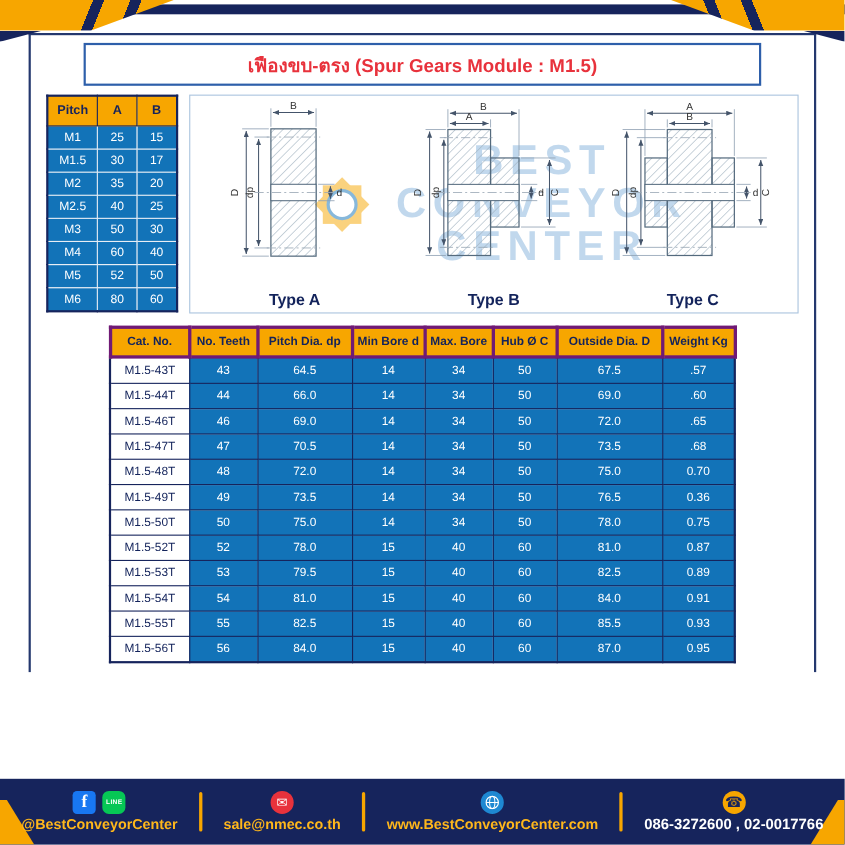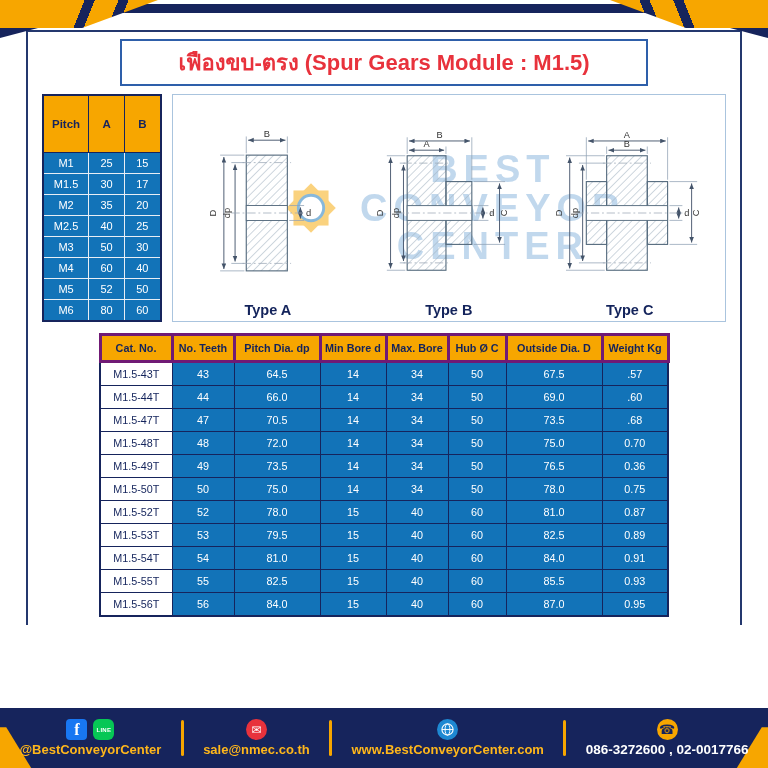--- a/index.html
+++ b/index.html
@@ -18,29 +18,29 @@
   .corner.left { left: 0; }
   .corner.right { right: 0; transform: scaleX(-1); }
   .corner-sub { position: absolute; top: 28px; width: 38px; height: 10px; background: #16245c; }
   .corner-sub.left { left: 0; clip-path: polygon(0 0, 100% 0, 0 100%); }
   .corner-sub.right { right: 0; clip-path: polygon(0 0, 100% 0, 100% 100%); }
 
   
   .frame { margin: 0 26px; border: 2px solid #24386e; border-bottom: none; padding: 5px 10px 8px; }
 
   .title-bar {
-    width: 528px; margin: 2px auto 8px; border: 2px solid #2e5faa; background: #fff;
-    text-align: center; color: #e8323c; font-weight: bold; font-size: 22px; padding: 4px 2px;
+    width: 616px; margin: 2px auto 8px; border: 2px solid #2e5faa; background: #fff;
+    text-align: center; color: #e8323c; font-weight: bold; font-size: 17px; padding: 4px 2px;
   }
 
   
   .upper { display: flex; gap: 10px; align-items: stretch; padding: 0 4px; }
   table { border-spacing: 0; }
   .pitch-table { border-collapse: collapse; border: 2px solid #16245c; height: fit-content; flex: none; }
-  .pitch-table th { background: #f7a600; color: #16245c; font-size: 11.5px; padding: 22px 8px; border: 1px solid #16245c; }
+  .pitch-table th { background: #f7a600; color: #16245c; font-size: 11.5px; padding: 7px 8px; border: 1px solid #16245c; }
   .pitch-table td { background: #1273b8; color: #fff; font-size: 11px; text-align: center; padding: 4px 8px; border: 1px solid #e8eef5; min-width: 36px; }
 
   .drawings {
     flex: 1; border: 1px solid #aac4de; position: relative;
     display: flex; justify-content: space-evenly; align-items: flex-end; padding: 4px 2px 3px;
   }
   .watermark {
     position: absolute; inset: 0; display: flex; align-items: center; justify-content: center;
     gap: 10px; pointer-events: none; z-index: 0;
   }
@@ -356,20 +356,30 @@
           <td class="cat">M1.5-44T</td>
           <td>44</td>
           <td>66.0</td>
           <td>14</td>
           <td>34</td>
           <td>50</td>
           <td>69.0</td>
           <td>.60</td>
         </tr>
         <tr>
+          <td class="cat">M1.5-46T</td>
+          <td>46</td>
+          <td>69.0</td>
+          <td>14</td>
+          <td>34</td>
+          <td>50</td>
+          <td>72.0</td>
+          <td>.65</td>
+        </tr>
+        <tr>
           <td class="cat">M1.5-47T</td>
           <td>47</td>
           <td>70.5</td>
           <td>14</td>
           <td>34</td>
           <td>50</td>
           <td>73.5</td>
           <td>.68</td>
         </tr>
         <tr>

